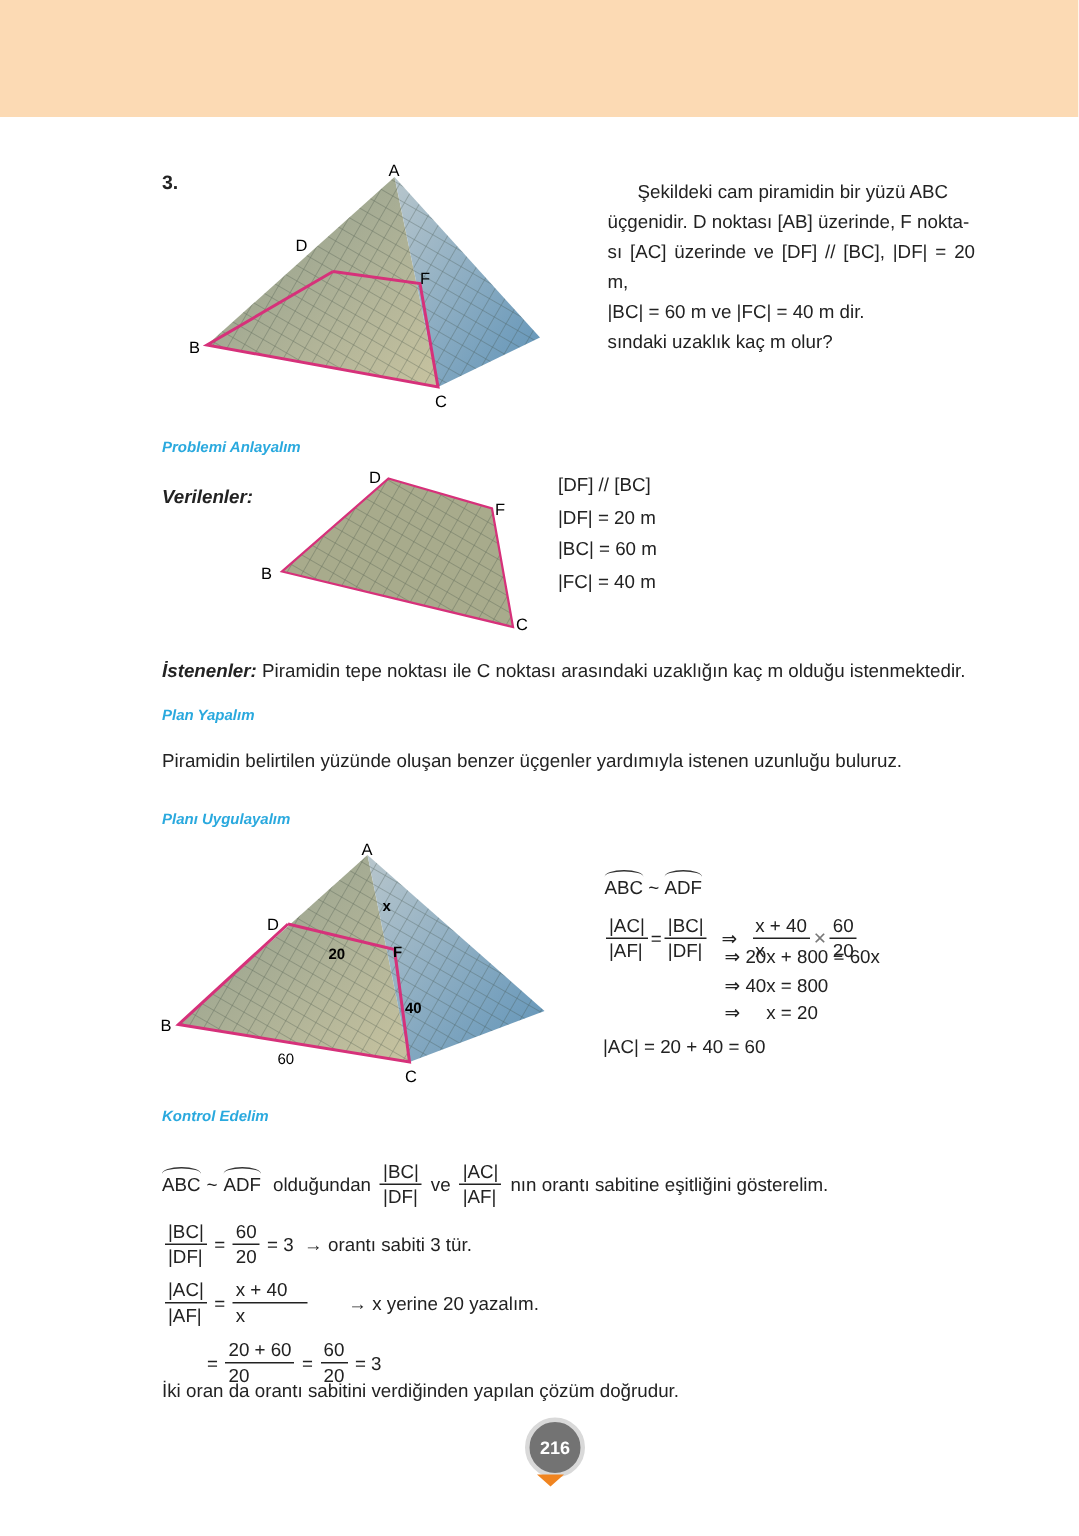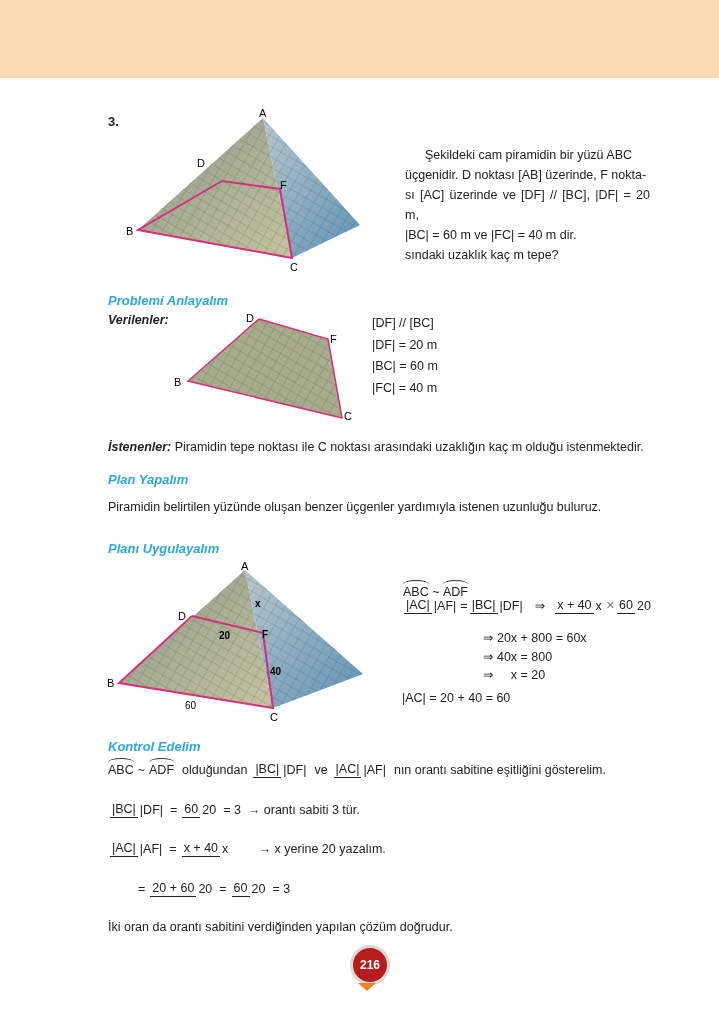--- a/index.html
+++ b/index.html
@@ -2,33 +2,33 @@
 <html><head>
 <meta charset="utf-8">
 <style>
   html, body { margin:0; padding:0; }
   body { width:719px; height:1024px; background:#ffffff; position:relative; overflow:hidden;
          font-family:"Liberation Sans", sans-serif; color:#222; }
   .header-band { position:absolute; left:0; top:0; width:719px; height:78px; background:#fcdab4; }
   .abs { position:absolute; }
   .qnum { left:108px; top:114px; font-weight:bold; font-size:13px; }
   .ptext { font-size:12.5px; line-height:20px; }
-  .section { font-style:italic; font-weight:bold; color:#2aa9de; font-size:13px; }
+  .section { font-style:italic; font-weight:bold; color:#2aa9de; font-size:10px; }
   .lbl { font-size:11px; color:#333; }
-  .bold-it { font-style:italic; font-weight:bold; }
+  .bold-it { font-style:italic; font-weight:bold;margin-top:11px; }
   .math { font-size:12.5px; color:#222; }
-  .frac { display:inline-flex; flex-direction:row; align-items:center; vertical-align:middle; margin:4px 2px; }
+  .frac { display:inline-flex; flex-direction:column; vertical-align:middle; margin:16px 2px; }
   .frac .num { padding:0 2px; border-bottom:1px solid #222; line-height:16px; }
   .frac .den { padding:0 2px; line-height:16px; }
   .arc { position:relative; display:inline-block; }
   .arc::before { content:""; position:absolute; left:0; right:0; top:-5px; height:8px;
                  border-top:1px solid #333; border-radius:50% 50% 0 0; }
   .line { position:absolute; white-space:nowrap; }
   .badge { left:350px; top:945px; width:34px; height:34px; border-radius:50%;
-           background:#b91c1c; border:3px solid #d9d9d9; color:#fff; font-weight:bold; font-size:12px;
+           background:#737373; border:3px solid #d9d9d9; color:#fff; font-weight:bold; font-size:12px;
            display:flex; align-items:center; justify-content:center; }
   .badge-tip { left:358px; top:983px; width:0; height:0; border-left:9px solid transparent;
                border-right:9px solid transparent; border-top:8px solid #f08420; }
 </style>
 </head>
 <body>
 
 <div class="header-band"></div>
 
 <div class="abs qnum">3.</div>
@@ -51,26 +51,26 @@
   <polygon points="153,13 182,153 250,120" fill="url(#g2)"></polygon>
   <polygon points="153,13 28,125 182,153 250,120" fill="url(#grid)"></polygon>
   <polyline points="112,76 170,84 182,153 28,125 112,76" fill="none" stroke="#d6317a" stroke-width="2"></polyline>
   <text x="149" y="12" class="lbl" font-size="11">A</text>
   <text x="87" y="62" font-size="11">D</text>
   <text x="170" y="84" font-size="11">F</text>
   <text x="16" y="130" font-size="11">B</text>
   <text x="180" y="166" font-size="11">C</text>
 </svg>
 
-<div class="abs ptext" style="left:405px;top:145px;width:245px;text-align:justify">
+<div class="abs ptext" style="left:405px;top:118px;width:245px;text-align:justify">
   <div style="text-indent:20px">Şekildeki cam piramidin bir yüzü ABC</div>
   <div>üçgenidir. D noktası [AB] üzerinde, F nokta-</div>
   <div>sı [AC] üzerinde ve [DF] // [BC], |DF| = 20 m,</div>
   <div>|BC| = 60 m ve |FC| = 40 m dir.</div>
-  <div>sındaki uzaklık kaç m tepe?</div>
+  <div>sındaki uzaklık kaç m olur?</div>
 </div>
 
 <div class="abs section" style="left:108px;top:293px">Problemi Anlayalım</div>
 <div class="abs bold-it" style="left:108px;top:313px;font-size:12.5px">Verilenler:</div>
 
 <svg class="abs" style="left:170px;top:310px" width="190" height="115">
   <defs>
     <pattern id="grid2" width="9" height="9" patternUnits="userSpaceOnUse" patternTransform="rotate(30)">
       <path d="M0 0 L0 9 M0 0 L9 0" stroke="#3c4a40" stroke-width="0.6" opacity="0.6"></path>
     </pattern>

